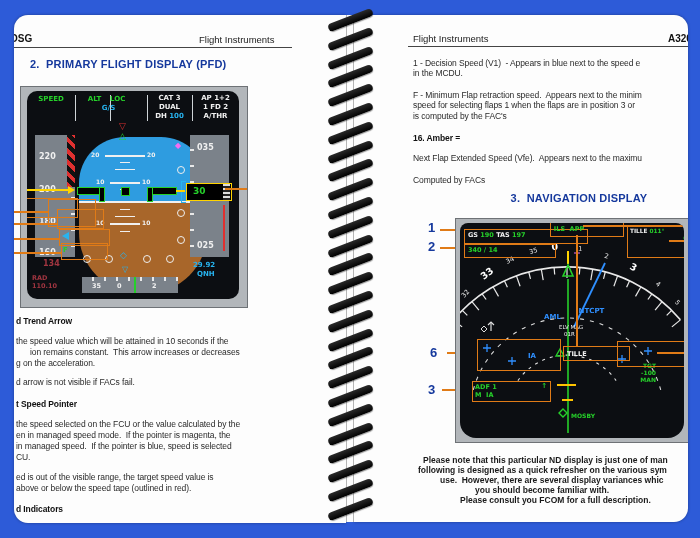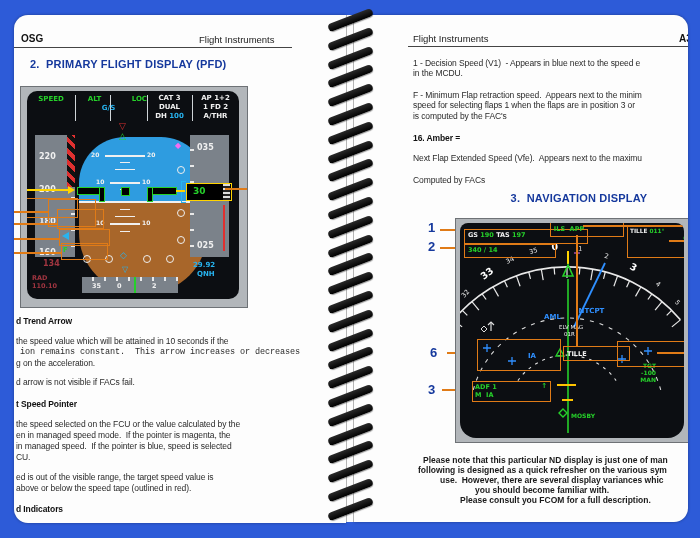--- a/index.html
+++ b/index.html
@@ -10,21 +10,21 @@
   
   .page{position:absolute;background:#fdfdfd;overflow:hidden;box-shadow:0 0 3px rgba(0,0,0,.35);}
   #page-left{left:14px;top:15px;width:332px;height:508px;border-radius:14px 0 0 14px;}
   #page-right{left:354px;top:15px;width:334px;height:507px;border-radius:0 14px 14px 0;}
   #gap-strip{left:344px;top:15px;width:12px;height:507px;background:#fdfdfd;}
   .edge-line{position:absolute;top:15px;width:1px;height:507px;background:#b5b5b5;}
   .coil{position:absolute;left:327px;width:47px;height:8px;background:linear-gradient(#2a2a2a,#000);
         border-radius:4px;transform:rotate(-21deg);box-shadow:0 1px 1px rgba(0,0,0,.4);}
   
   .hdr{font-size:9.5px;color:#222;}
-  .hdrb{font-size:10px;font-weight:bold;color:#111;margin-left:11px;}
+  .hdrb{font-size:10px;font-weight:bold;color:#111;}
   .rule{position:absolute;height:1px;background:#444;}
   .sect{font-size:11px;font-weight:bold;color:#16399d;letter-spacing:.2px;}
   .bl{font-size:8.5px;color:#2a2a2a;letter-spacing:-0.1px;}
   .bold{font-weight:bold;color:#111;}
   .foot{font-size:8.5px;font-weight:bold;color:#1a1a1a;}
   .callout{font-size:13px;font-weight:bold;color:#16399d;}
   
   .instr-frame{position:absolute;background:#b2b6ba;border:1px solid #6e7276;}
   .screen{position:absolute;background:#0c0e12;overflow:hidden;}
   
@@ -53,21 +53,21 @@
     <div class="instr-frame" style="left:6px;top:71px;width:226px;height:220px;">
       <div class="screen" style="left:6px;top:4px;width:212px;height:208px;border-radius:10px;">
 
         <div class="fma-sep" style="left:48px;"></div>
         <div class="fma-sep" style="left:83px;"></div>
         <div class="fma-sep" style="left:120px;"></div>
         <div class="fma-sep" style="left:165px;"></div>
         <div class="t av green" style="left:0;top:4px;width:48px;text-align:center;font-size:7px;">SPEED</div>
         <div class="t av green" style="left:50px;top:4px;width:35px;text-align:center;font-size:7px;">ALT</div>
         <div class="t av cyan" style="left:64px;top:13px;width:35px;text-align:center;font-size:7px;">G/S</div>
-        <div class="t av green" style="left:83px;top:4px;width:37px;text-align:right;font-size:7px;">LOC</div>
+        <div class="t av green" style="left:83px;top:4px;width:37px;text-align:left;font-size:7px;">LOC</div>
         <div class="t av white" style="left:120px;top:3px;width:45px;text-align:center;font-size:7px;">CAT 3</div>
         <div class="t av white" style="left:120px;top:12px;width:45px;text-align:center;font-size:7px;">DUAL</div>
         <div class="t av white" style="left:120px;top:21px;width:45px;text-align:center;font-size:7px;"><span>DH </span><span class="cyan">100</span></div>
         <div class="t av white" style="left:165px;top:3px;width:47px;text-align:center;font-size:7px;">AP 1+2</div>
         <div class="t av white" style="left:165px;top:12px;width:47px;text-align:center;font-size:7px;">1 FD 2</div>
         <div class="t av white" style="left:165px;top:21px;width:47px;text-align:center;font-size:7px;">A/THR</div>
 
         <div class="tape" style="left:8px;top:44px;width:40px;height:122px;">
           <div class="abs" style="right:0;top:0;width:4px;height:100%;background:repeating-linear-gradient(to bottom,transparent 0 14px,#e8e8e8 14px 16px);"></div>
           <div class="t av white" style="left:4px;top:17px;font-size:8px;">220</div>
@@ -159,21 +159,21 @@
     </div>
 
     <div class="orange-line" style="left:0;top:196px;width:34px;height:2px;"></div>
     <div class="orange-line" style="left:0;top:208px;width:43px;height:2px;"></div>
     <div class="orange-line" style="left:0;top:223px;width:45px;height:2px;"></div>
     <div class="orange-line" style="left:0;top:237px;width:47px;height:2px;"></div>
     <div class="orange-line" style="left:211px;top:173px;width:22px;height:2px;"></div>
 
     <div class="t bl bold" style="left:2px;top:301px;">d Trend Arrow</div>
     <div class="t bl" style="left:2px;top:321px;">the speed value which will be attained in 10 seconds if the</div>
-    <div class="t bl" style="left:6px;top:332px;font-family:Liberation Mono, monospace;">ion remains constant.  This arrow increases or decreases</div>
+    <div class="t bl" style="left:16px;top:332px;">ion remains constant.  This arrow increases or decreases</div>
     <div class="t bl" style="left:2px;top:343px;">g on the acceleration.</div>
     <div class="t bl" style="left:2px;top:362px;">d arrow is not visible if FACs fail.</div>
     <div class="t bl bold" style="left:2px;top:384px;">t Speed Pointer</div>
     <div class="t bl" style="left:2px;top:404px;">the speed selected on the FCU or the value calculated by the</div>
     <div class="t bl" style="left:2px;top:415px;">en in managed speed mode.  If the pointer is magenta, the</div>
     <div class="t bl" style="left:2px;top:426px;">in managed speed.  If the pointer is blue, speed is selected</div>
     <div class="t bl" style="left:2px;top:437px;">CU.</div>
     <div class="t bl" style="left:2px;top:457px;">ed is out of the visible range, the target speed value is</div>
     <div class="t bl" style="left:2px;top:468px;">above or below the speed tape (outlined in red).</div>
     <div class="t bl bold" style="left:2px;top:489px;">d Indicators</div>

